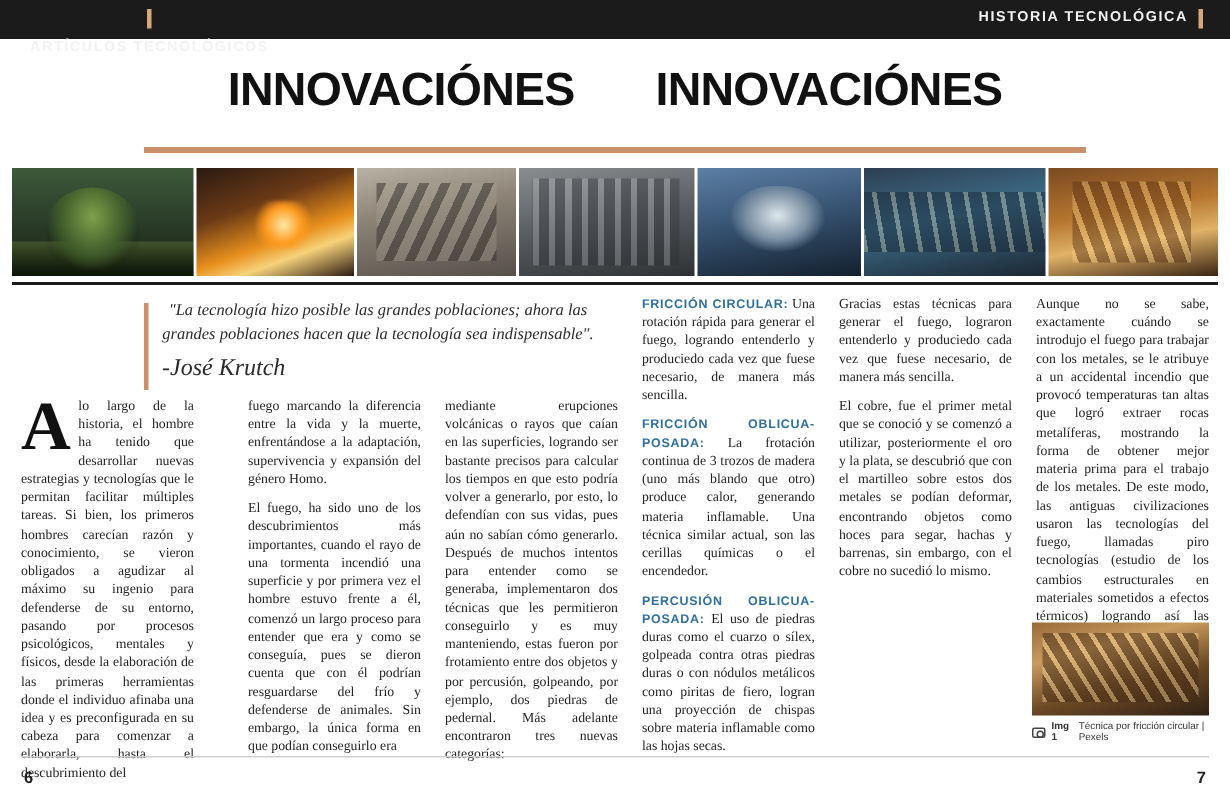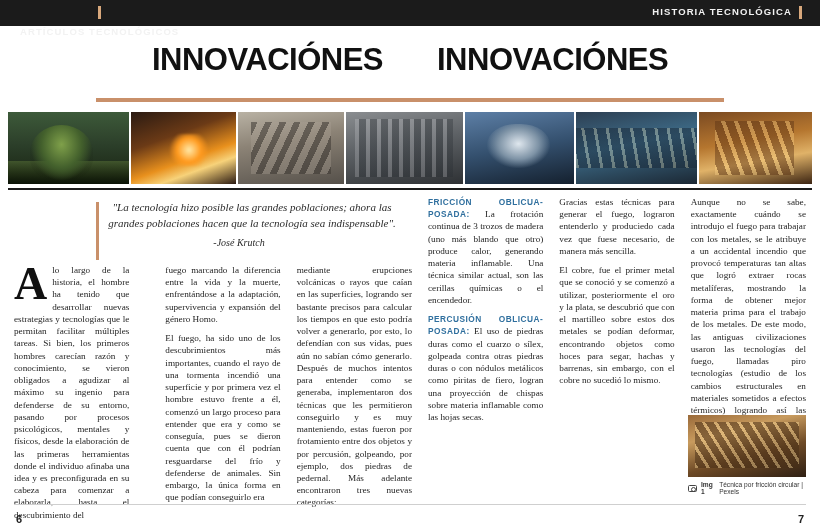--- a/index.html
+++ b/index.html
@@ -160,23 +160,23 @@
     font-style: italic;
     font-size: 11px;
     line-height: 1.42;
     color: #2b2b2b;
     text-align: center;
   }
   .quote-author {
     margin-left: 12px;
     margin-top: 6px;
     font-style: italic;
-    font-size: 10px;
+    font-size: 16px;
     color: #2b2b2b;
-    text-align: center;
+    text-align: left;
     padding-right: 26px;
   }
 
   .columns {
     position: absolute;
     left: 0; right: 0; top: 0; bottom: 0;
     display: flex;
     gap: 16px;
   }
   .col { width: 118px; position: relative; }
@@ -317,20 +317,21 @@
       <div class="col c-second">
         <p class="ptext">fuego marcando la diferencia entre la vida y la muerte, enfrentándose a la adaptación, supervivencia y expansión del género Homo.</p>
         <p class="ptext">El fuego, ha sido uno de los descubrimientos más importantes, cuando el rayo de una tormenta incendió una superficie y por primera vez el hombre estuvo frente a él, comenzó un largo proceso para entender que era y como se conseguía, pues se dieron cuenta que con él podrían resguardarse del frío y defenderse de animales. Sin embargo, la única forma en que podían conseguirlo era</p>
       </div>
 
       <div class="col c-third">
         <p class="ptext">mediante erupciones volcánicas o rayos que caían en las superficies, logrando ser bastante precisos para calcular los tiempos en que esto podría volver a generarlo, por esto, lo defendían con sus vidas, pues aún no sabían cómo generarlo. Después de muchos intentos para entender como se generaba, implementaron dos técnicas que les permitieron conseguirlo y es muy manteniendo, estas fueron por frotamiento entre dos objetos y por percusión, golpeando, por ejemplo, dos piedras de pedernal. Más adelante encontraron tres nuevas categorías:</p>
       </div>
 
       <div class="col c-fourth">
+        <p class="ptext lead-line"><span class="subhead">FRICCIÓN CIRCULAR:</span><span> Una rotación rápida para generar el fuego, logrando entenderlo y produciedo cada vez que fuese necesario, de manera más sencilla.</span></p>
         <p class="ptext"><span class="subhead">FRICCIÓN OBLICUA-POSADA:</span><span> La frotación continua de 3 trozos de madera (uno más blando que otro) produce calor, generando materia inflamable. Una técnica similar actual, son las cerillas químicas o el encendedor.</span></p>
         <p class="ptext"><span class="subhead">PERCUSIÓN OBLICUA-POSADA:</span><span> El uso de piedras duras como el cuarzo o sílex, golpeada contra otras piedras duras o con nódulos metálicos como piritas de fiero, logran una proyección de chispas sobre materia inflamable como las hojas secas.</span></p>
       </div>
 
       <div class="col c-fifth">
         <p class="ptext">Gracias estas técnicas para generar el fuego, lograron entenderlo y produciedo cada vez que fuese necesario, de manera más sencilla.</p>
         <p class="ptext">El cobre, fue el primer metal que se conoció y se comenzó a utilizar, posteriormente el oro y la plata, se descubrió que con el martilleo sobre estos dos metales se podían deformar, encontrando objetos como hoces para segar, hachas y barrenas, sin embargo, con el cobre no sucedió lo mismo.</p>
       </div>
 
       <div class="col c-sixth">

